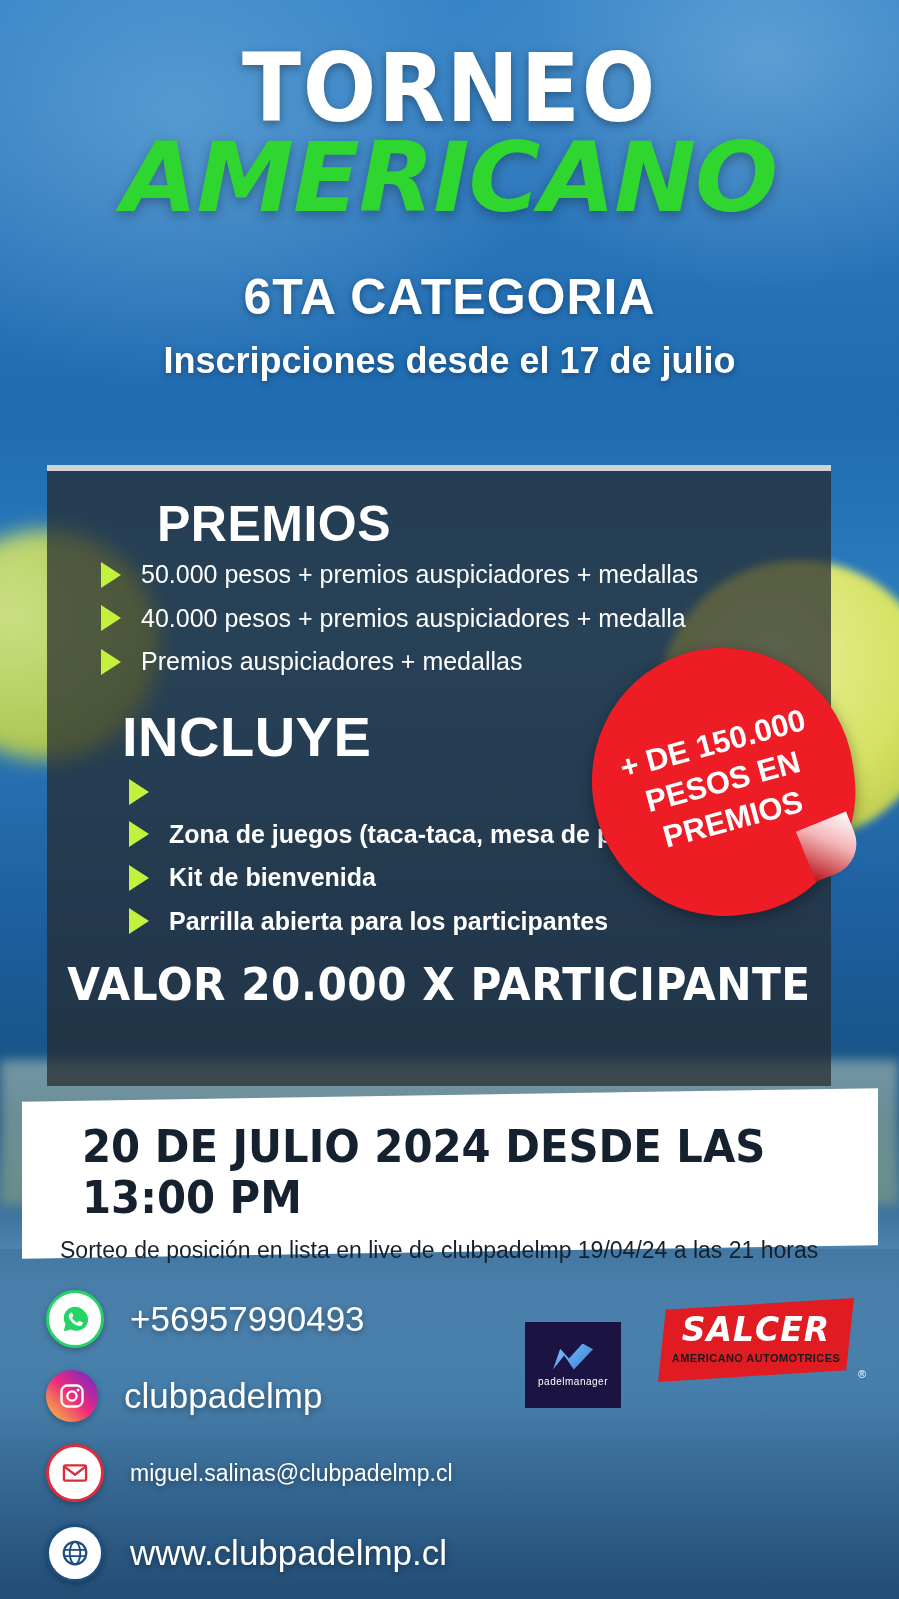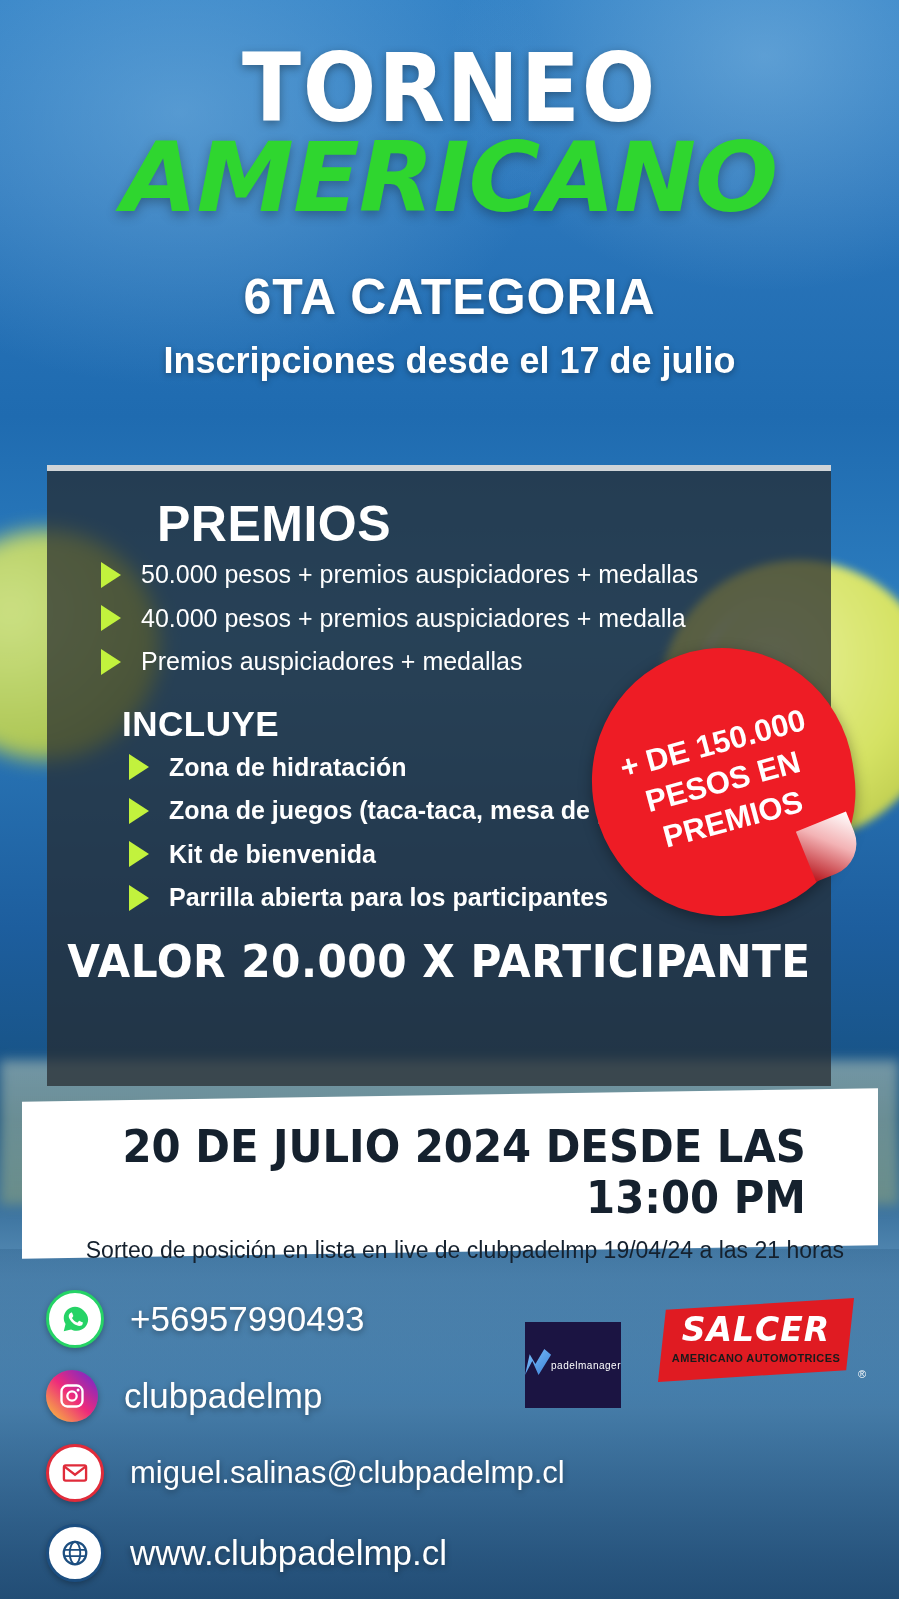--- a/index.html
+++ b/index.html
@@ -122,21 +122,21 @@
     font-family: "Liberation Sans", sans-serif;
     font-weight: 700;
     font-size: 50px;
     color: #ffffff;
     margin: 24px 0 8px 110px;
     letter-spacing: 0.5px;
   }
   .panel-h2 {
     font-family: "Liberation Sans", sans-serif;
     font-weight: 700;
-    font-size: 35px;
+    font-size: 56px;
     color: #ffffff;
     margin: 28px 0 10px 75px;
     letter-spacing: 0.5px;
   }
   .bullet-row {
     display: flex;
     align-items: center;
     margin: 0 0 16px 0;
     padding-left: 54px;
   }
@@ -208,21 +208,20 @@
     left: 22px;
     top: 1095px;
     width: 856px;
     height: 157px;
     background: #ffffff;
     transform: skewY(-0.9deg);
   }
   .date-band-inner {
     transform: skewY(0.9deg);
     padding: 26px 34px 0 60px;
-    text-align: right;
   }
   .date-main {
     font-family: "DejaVu Sans", sans-serif;
     font-weight: 700;
     font-size: 44px;
     color: #15212e;
     letter-spacing: 0px;
     transform: scaleX(0.95);
     transform-origin: left center;
   }
@@ -260,31 +259,32 @@
   .ic-ig { background: linear-gradient(45deg, #f9ce34, #ee2a7b 50%, #6228d7); }
   .ic-mail { background: #ffffff; border: 3px solid #e02b3a; }
   .ic-web { background: #ffffff; border: 3px solid #1c4e80; }
   .contact-text {
     font-family: "Liberation Sans", sans-serif;
     font-size: 35px;
     color: #ffffff;
     white-space: nowrap;
     text-shadow: 0 2px 6px rgba(0,0,0,0.4);
   }
-  .contact-text.small { font-size: 31px; }
+  .contact-text.small { font-size: 23px; }
 
   
   .sponsor-pm {
     position: absolute;
     left: 525px;
     top: 1322px;
     width: 96px;
     height: 86px;
     background: #1b1442;
     display: flex;
+    flex-direction: column;
     align-items: center;
     justify-content: center;
   }
   .pm-mark {
     width: 40px; height: 26px;
     background: linear-gradient(135deg, #7fc4ff 0%, #3a7fd5 100%);
     clip-path: polygon(0% 100%, 28% 46%, 52% 100%, 100% 22%, 74% 0%, 40% 58%, 18% 20%);
     margin-bottom: 6px;
   }
   .pm-text {
@@ -368,21 +368,20 @@
     </div>
     <div class="bullet-row">
       <span class="arrow"></span>
       <span class="bullet-text">Premios auspiciadores + medallas</span>
     </div>
 
     <div class="panel-h2">INCLUYE</div>
 
     <div class="bullet-row small-indent">
       <span class="arrow"></span>
-      <span class="bullet-text bold">Zona de hidratación</span>
     </div>
     <div class="bullet-row small-indent">
       <span class="arrow"></span>
       <span class="bullet-text bold">Zona de juegos (taca-taca, mesa de ping pong)</span>
     </div>
     <div class="bullet-row small-indent">
       <span class="arrow"></span>
       <span class="bullet-text bold">Kit de bienvenida</span>
     </div>
     <div class="bullet-row small-indent">

